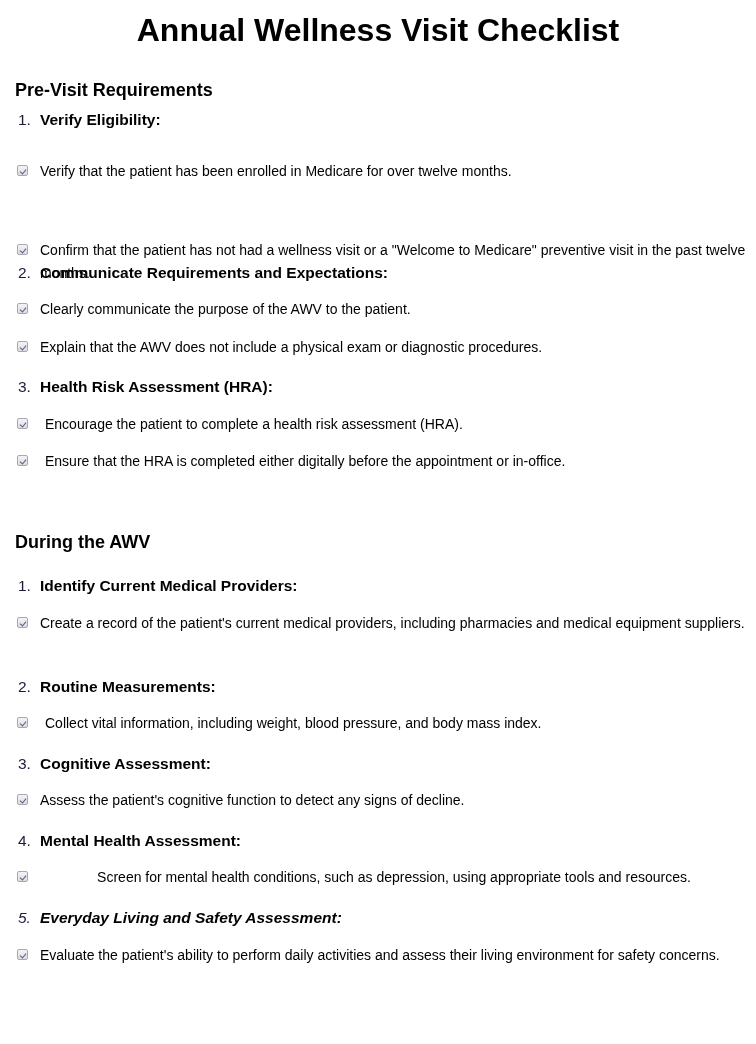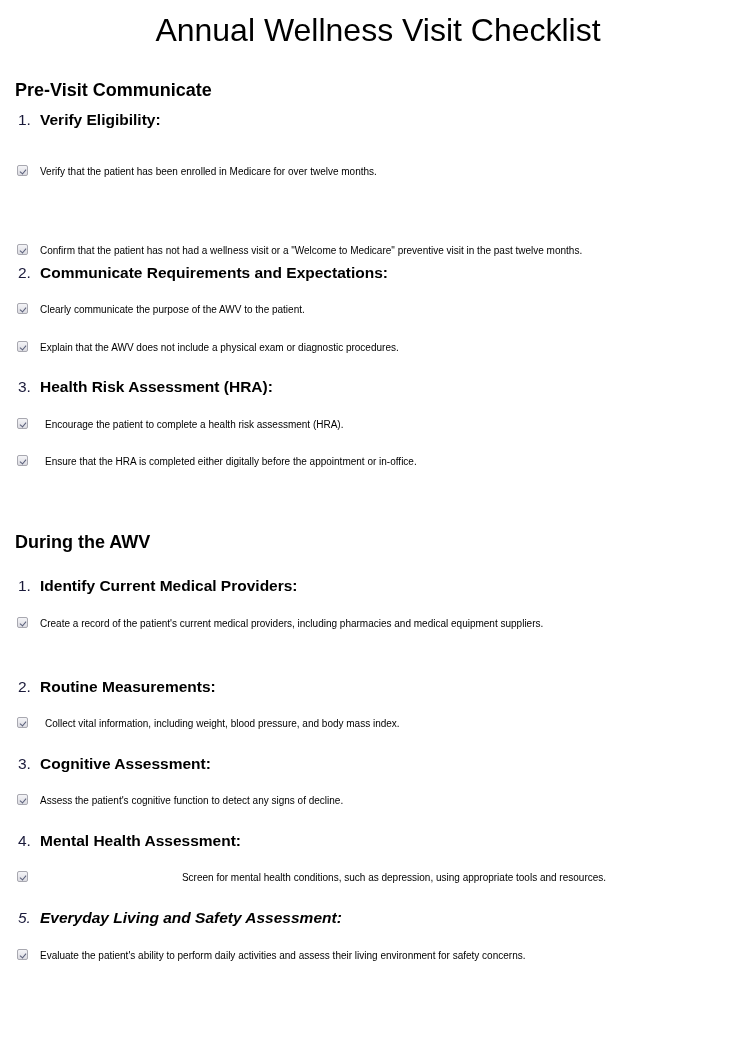--- a/index.html
+++ b/index.html
@@ -15,21 +15,21 @@
       font-family: "Liberation Sans", sans-serif;
       color: #000000;
     }
     .doc-title {
       position: absolute;
       top: 8px;
       left: 0;
       width: 756px;
       text-align: center;
       font-size: 32px;
-      font-weight: normal;
+      font-weight: bold;
       line-height: 44px;
       margin: 0;
     }
     .section-heading {
       position: absolute;
       left: 15px;
       font-size: 18px;
       font-weight: bold;
       line-height: 24px;
       margin: 0;
@@ -46,21 +46,21 @@
       display: inline-block;
       width: 22px;
     }
     .numbered .label {
       font-weight: bold;
     }
     .check-item {
       position: absolute;
       left: 17px;
       right: 8px;
-      font-size: 10px;
+      font-size: 14px;
       line-height: 23px;
     }
     .check-item .box {
       position: absolute;
       left: 0;
       top: 5px;
       width: 11px;
       height: 11px;
       border: 1px solid #a8a8b0;
       border-radius: 2px;
@@ -84,21 +84,21 @@
     }
     .check-item .text.indent {
       text-indent: 5px;
     }
   </style>
 </head>
 <body>
 
 <h1 class="doc-title">Annual Wellness Visit Checklist</h1>
 
-<h2 class="section-heading" style="top:78px;">Pre-Visit Communicate</h2>
+<h2 class="section-heading" style="top:78px;">Pre-Visit Requirements</h2>
 
 <div class="numbered" style="top:110px;">
   <span class="num">1.</span><span class="label">Verify Eligibility:</span>
 </div>
 <div class="check-item" style="top:160px;">
   <span class="box"></span>
   <span class="text">Verify that the patient has been enrolled in Medicare for over twelve months.</span>
 </div>
 <div class="check-item" style="top:198px;margin-top:41px;">
   <span class="box"></span>

